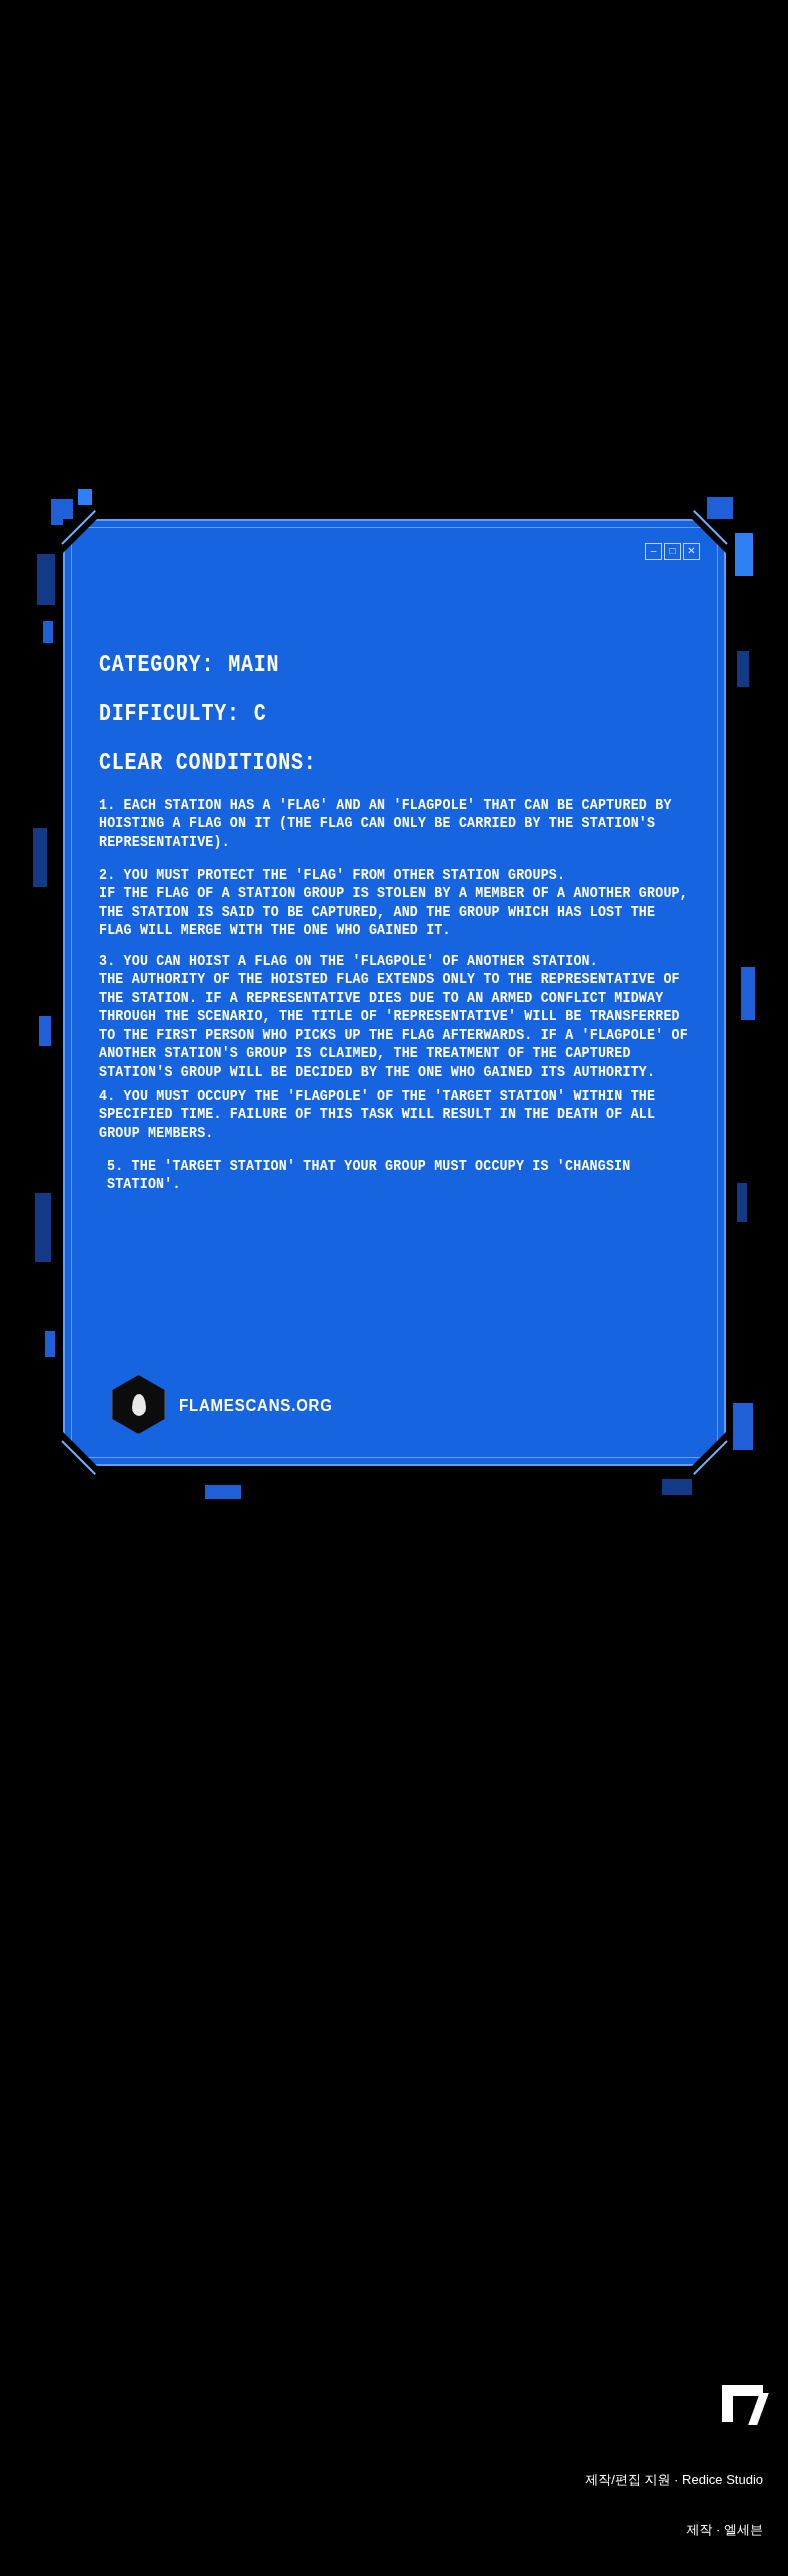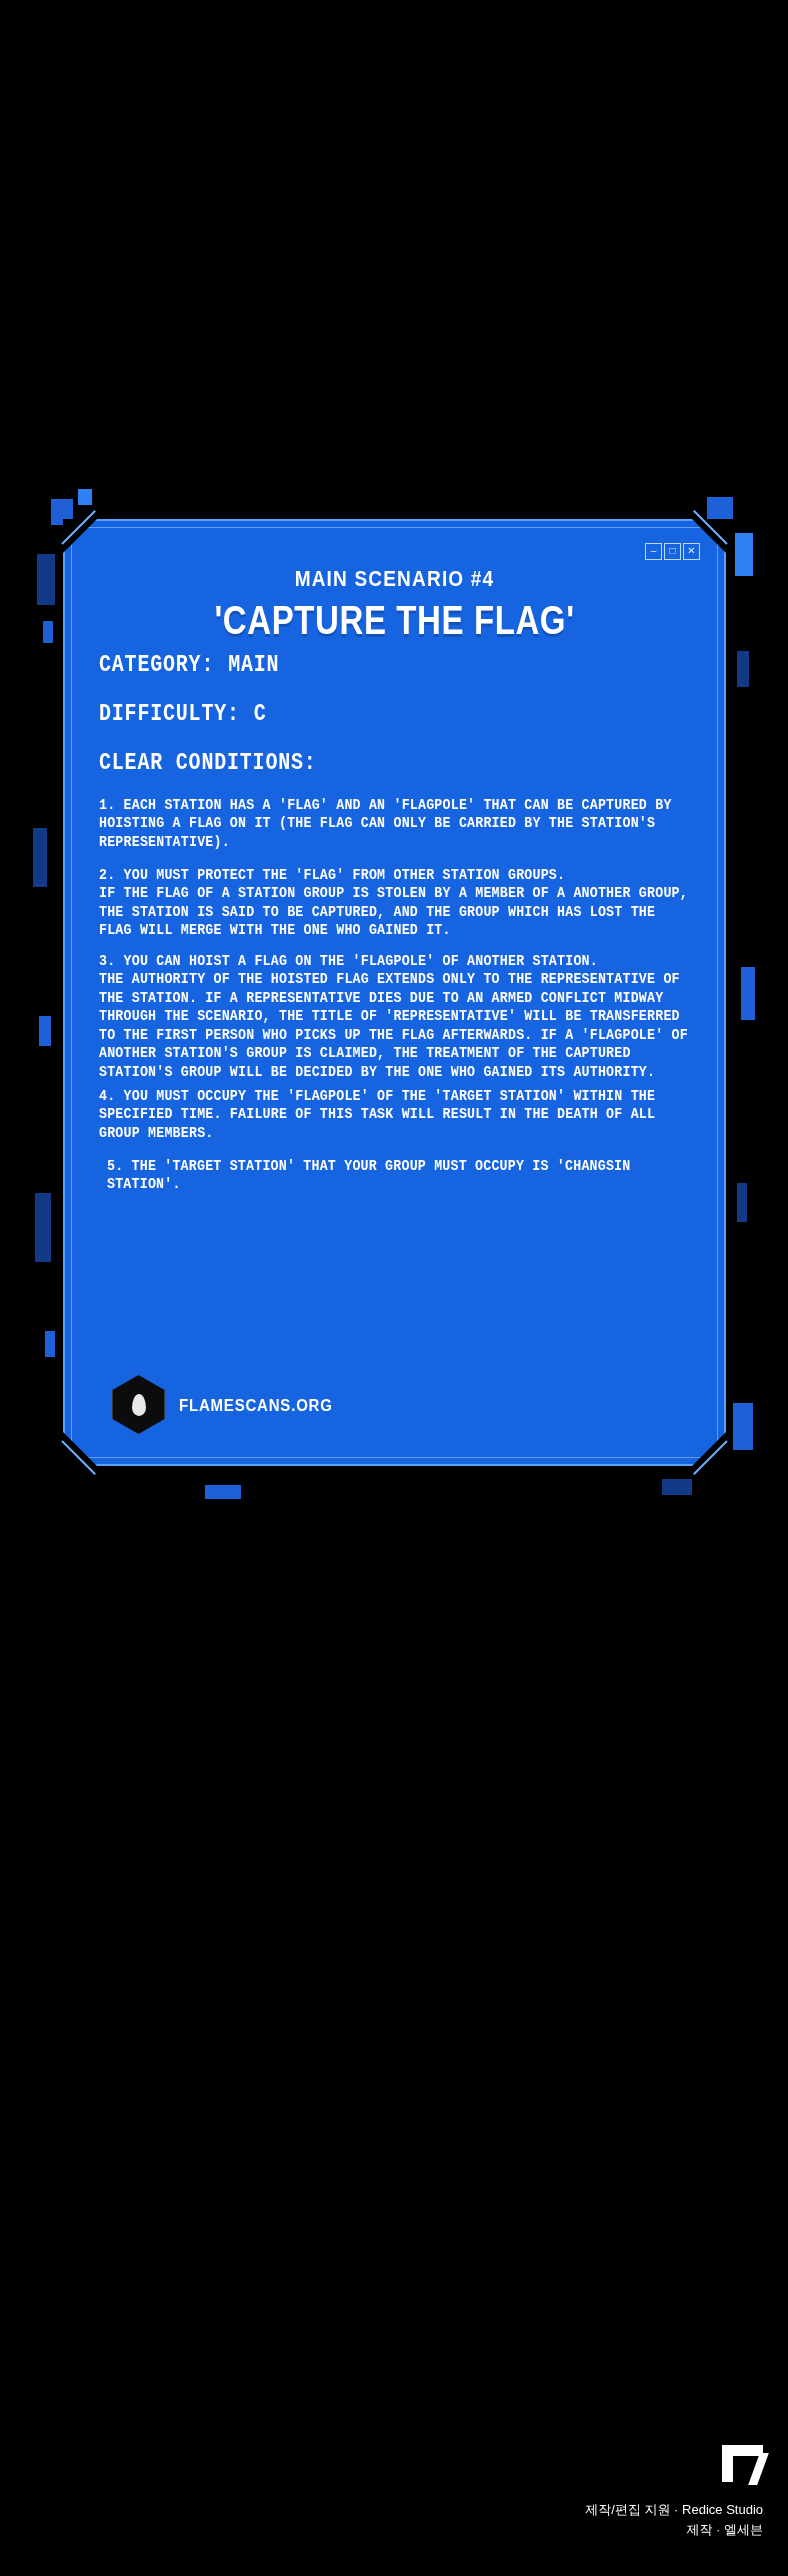--- a/index.html
+++ b/index.html
@@ -230,20 +230,21 @@
     right: 0px; top: 8px;
     width: 9px; height: 32px;
     background: #ffffff;
     transform: skewX(-20deg);
   }
   .credit-line {
     color: #ffffff;
     font-size: 13px;
     line-height: 20px;
     font-family: "Liberation Sans", sans-serif;
+    margin-top: 30px;
   }
 
   
   .gl { position: absolute; }
 </style>
 </head>
 <body>
 
 <div id="panel-wrap">
 
@@ -274,24 +275,20 @@
     <div class="corner-line" id="cl-tr"></div>
     <div class="corner-line" id="cl-bl"></div>
     <div class="corner-line" id="cl-br"></div>
 
     <div id="window-controls">
       <div class="wbtn">–</div>
       <div class="wbtn">□</div>
       <div class="wbtn">✕</div>
     </div>
 
-    <div id="title-block">
-      <div id="scenario-label">Main Scenario #4</div>
-      <div id="scenario-title">'Capture the Flag'</div>
-    </div>
 
     <div id="content">
 
       <div class="field">
         <span>Category:</span><span class="val">Main</span>
       </div>
 
       <div class="field">
         <span>Difficulty:</span><span class="val">C</span>
       </div>

